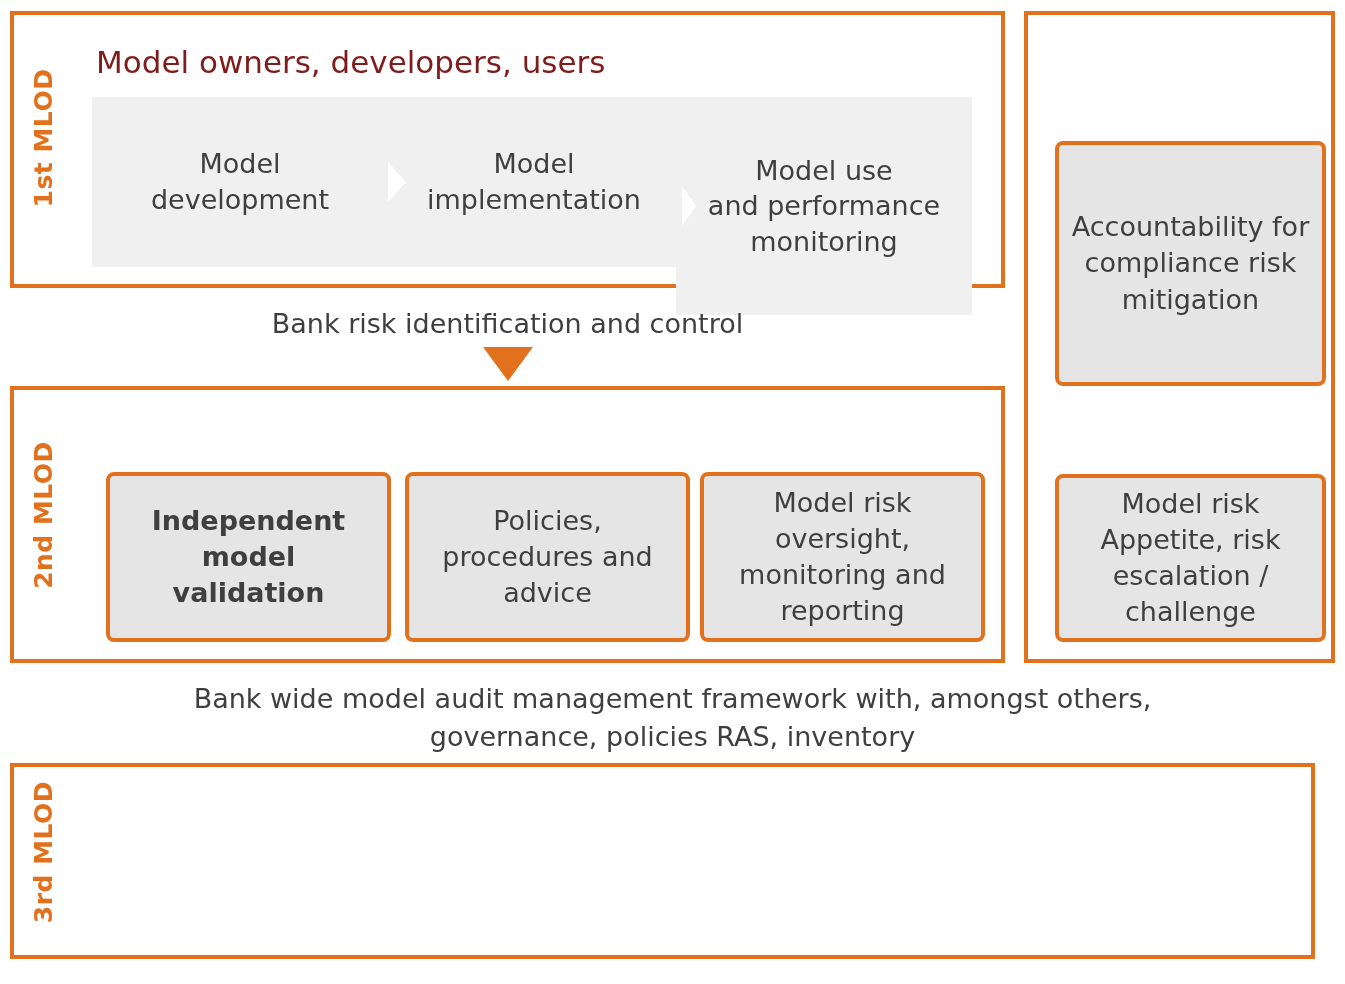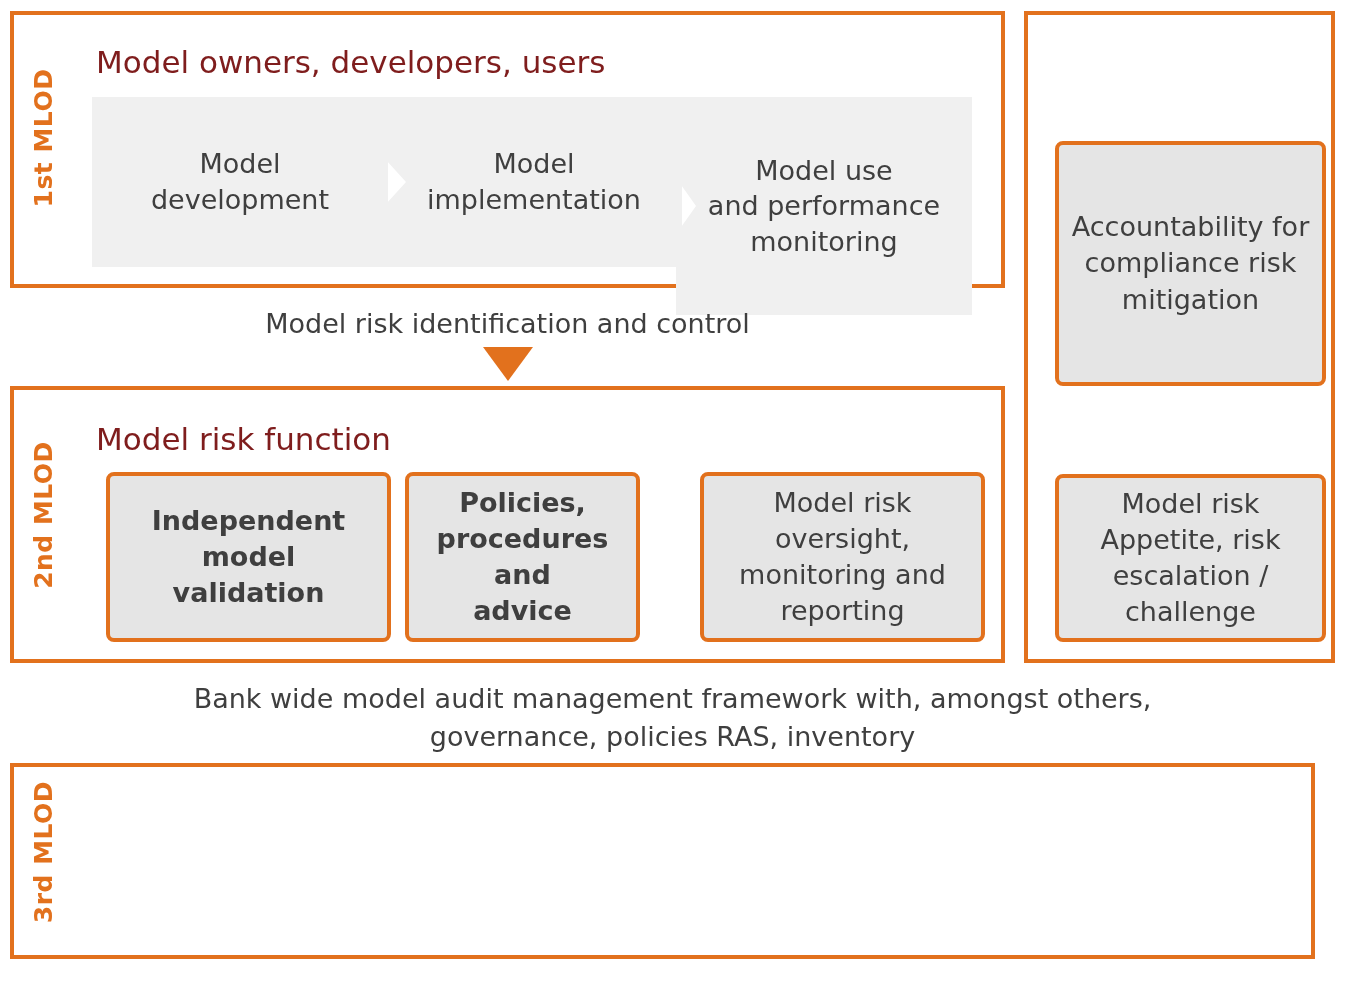--- a/index.html
+++ b/index.html
@@ -117,35 +117,34 @@
 
     <div class="abs chev notched" style="left:372px; top:82px; width:296px; height:170px;">Model
 implementation</div>
 
     <div class="abs chev notched" style="left:662px; top:82px; width:296px; height:218px;">Model use
 and performance
 monitoring</div>
   </div>
 
   <div class="abs" style="left:10px; top:305px; width:995px;">
-    <div class="caption">Model risk identification and control</div>
+    <div class="caption">Bank risk identification and control</div>
   </div>
   <div class="abs tri" style="left:483px; top:347px;"></div>
 
   <div class="abs panel" style="left:10px; top:386px; width:995px; height:277px;">
 
     <div class="abs vlabel" style="left:-41px; top:110px; width:140px; height:30px;">2nd MLOD</div>
 
-    <div class="abs heading" style="left:82px; top:32px; width:700px;">Model risk function</div>
 
     <div class="abs rbox" style="left:79px; top:82px; width:285px; height:170px;font-weight:bold;">Independent
 model
 validation</div>
 
-    <div class="abs rbox" style="left:378px; top:82px; width:235px; height:170px;font-weight:bold;">Policies,
+    <div class="abs rbox" style="left:378px; top:82px; width:285px; height:170px;">Policies,
 procedures and
 advice</div>
 
     <div class="abs rbox" style="left:673px; top:82px; width:285px; height:170px;">Model risk
 oversight,
 monitoring and
 reporting</div>
   </div>
 
   <div class="abs panel" style="left:1024px; top:11px; width:311px; height:652px;">

